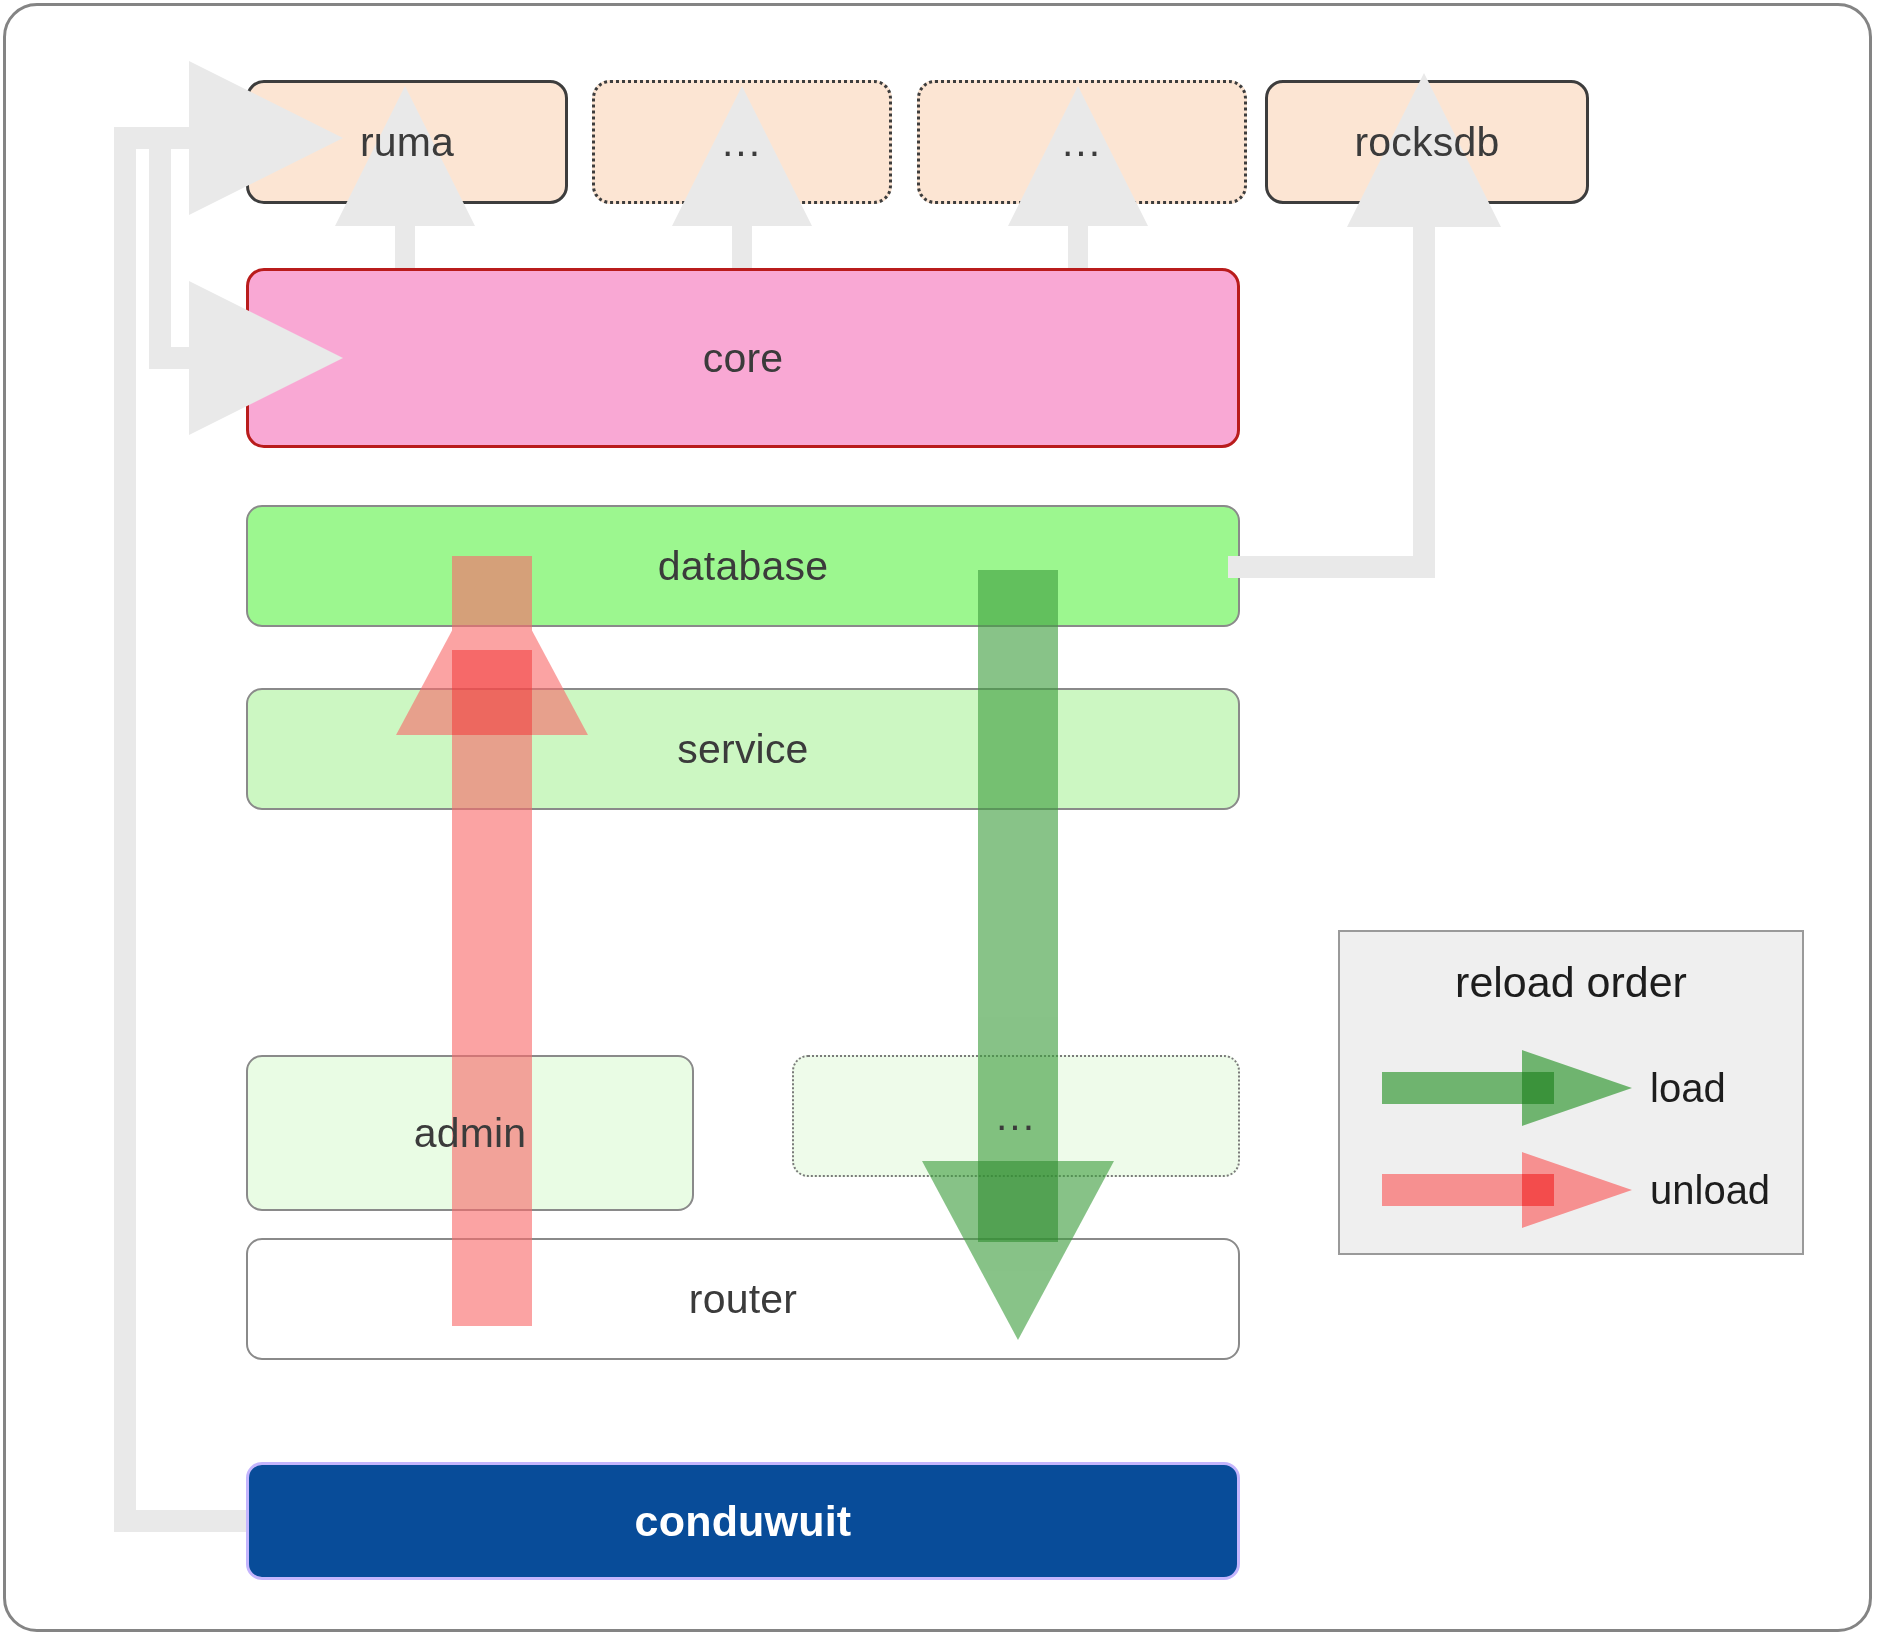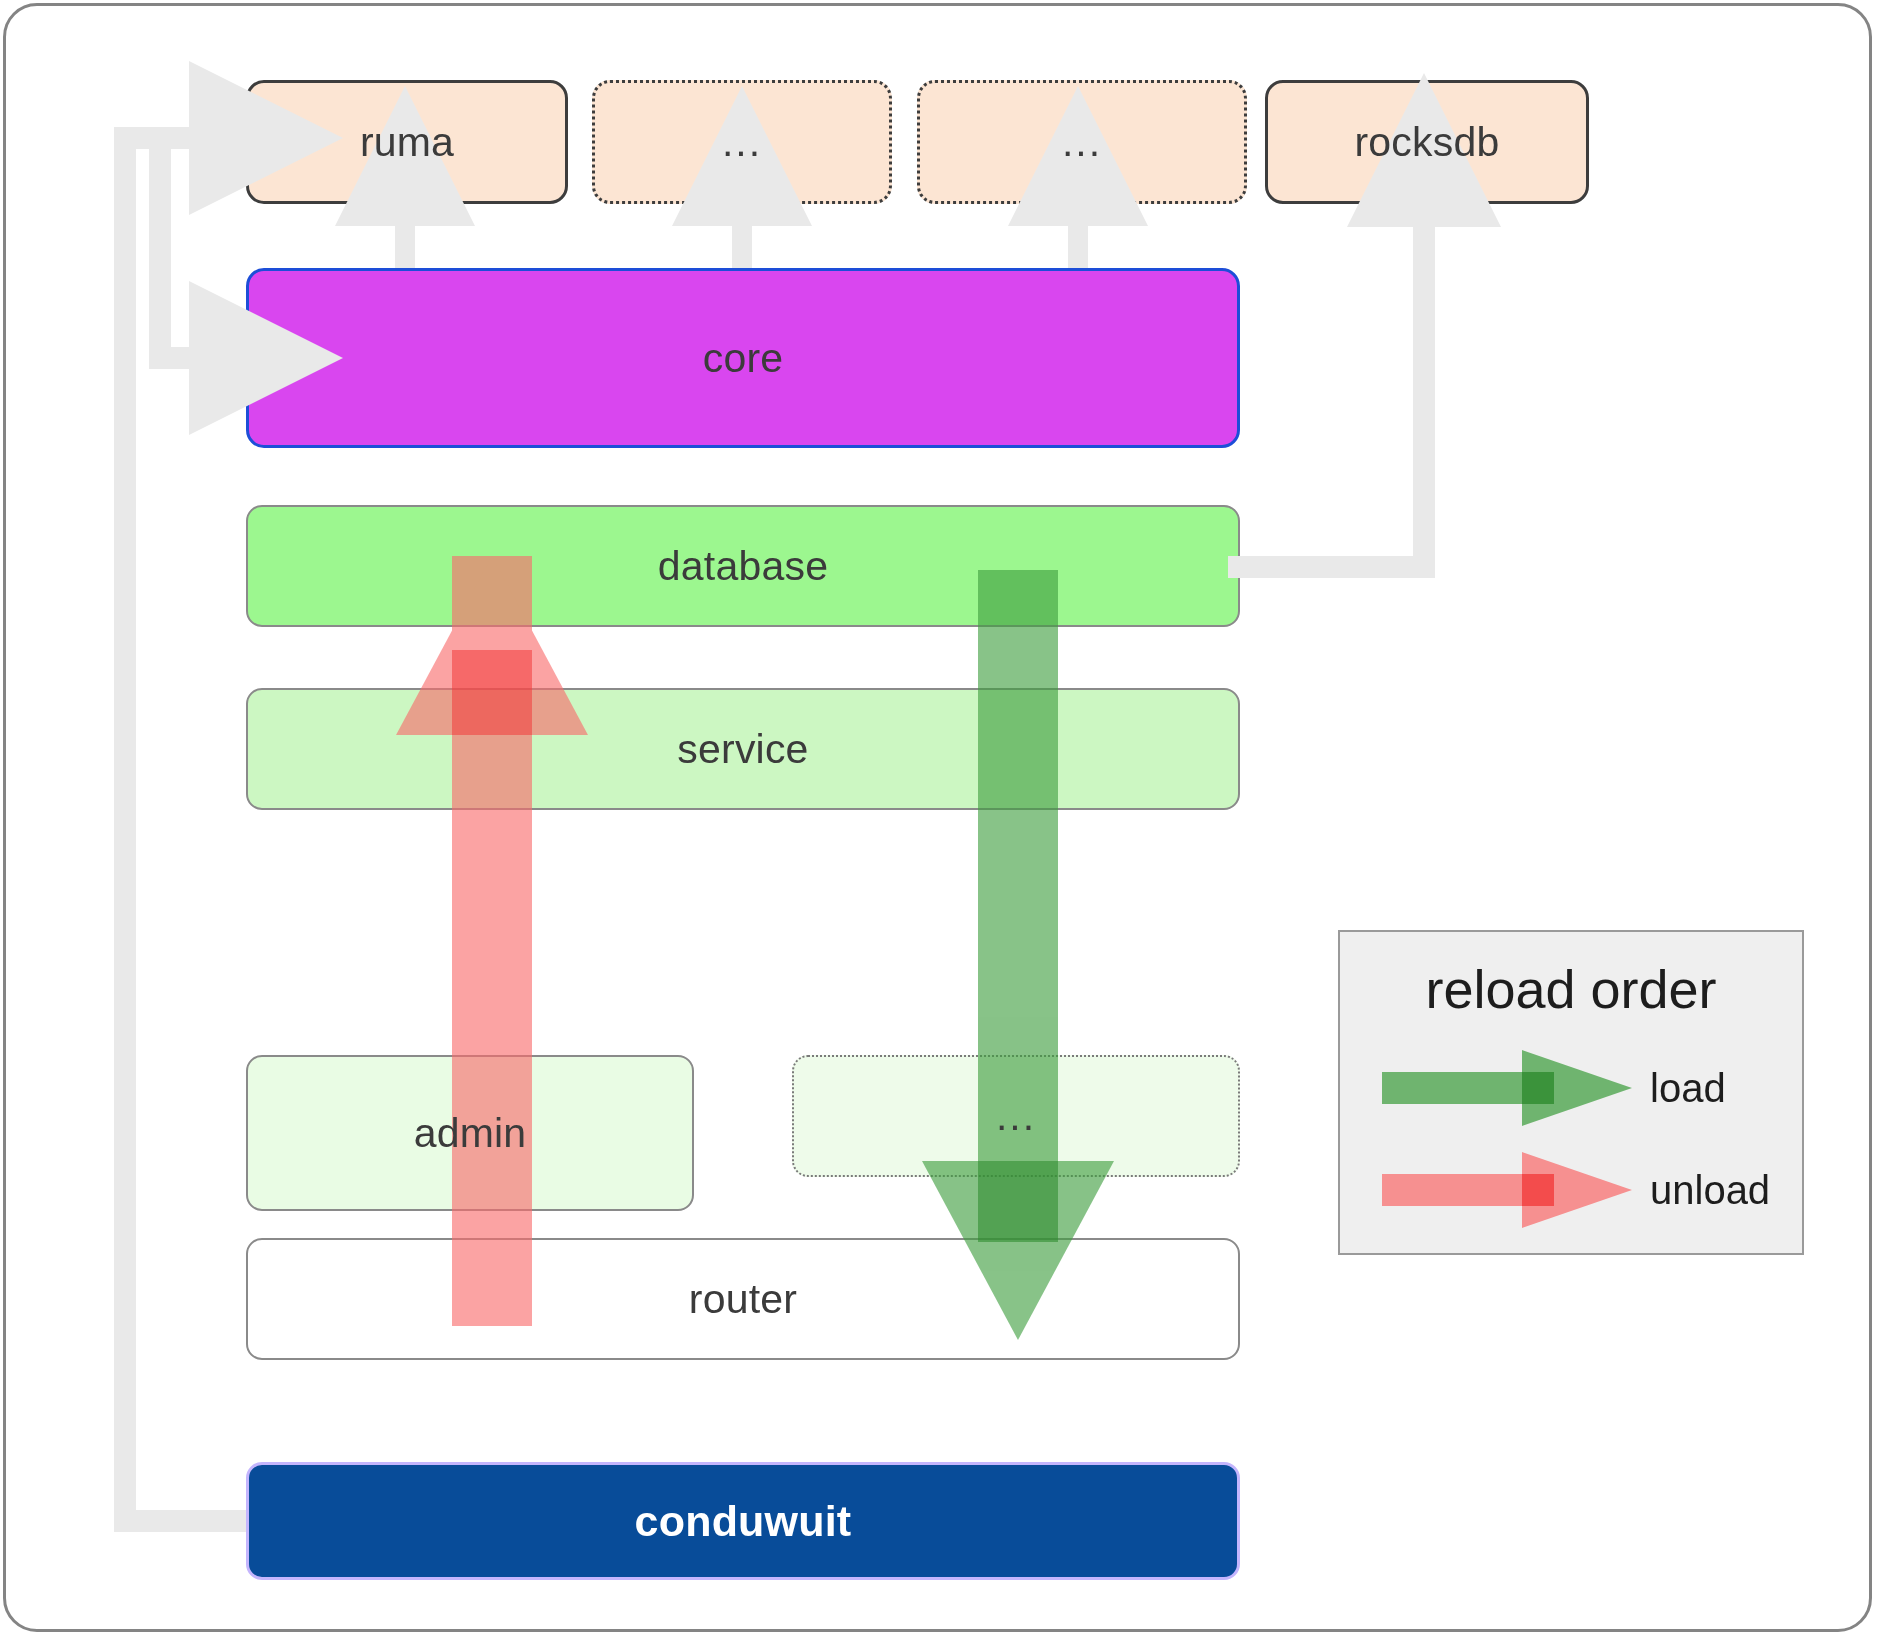--- a/index.html
+++ b/index.html
@@ -45,22 +45,22 @@
   .box.dep {
     background: #fce5d3;
     border: 3px solid #3d3d3d;
     border-radius: 18px;
     font-size: 41px;
   }
   .box.dep.dotted {
     border: 3px dotted #3d3d3d;
   }
   .box.core {
-    background: #d946ef;
-    border: 3px solid #1d4ed8;
+    background: #f9a8d4;
+    border: 3px solid #b91c1c;
     border-radius: 18px;
     justify-content: center;
   }
   .box.lyr {
     border: 2px solid #8a8a8a;
     border-radius: 16px;
   }
   .box.lyr.dotted {
     border: 2px dotted #7a7a7a;
   }
@@ -99,21 +99,21 @@
     height: 325px;
     background: #efefef;
     border: 2px solid #9a9a9a;
     box-sizing: border-box;
   }
   #legend-title {
     position: absolute;
     left: 0; top: 26px;
     width: 100%;
     text-align: center;
-    font-size: 54px;
+    font-size: 43px;
     color: #1d1d1d;
   }
   .legend-row {
     position: absolute;
     left: 0;
     width: 100%;
     height: 76px;
   }
   .legend-label {
     position: absolute;

